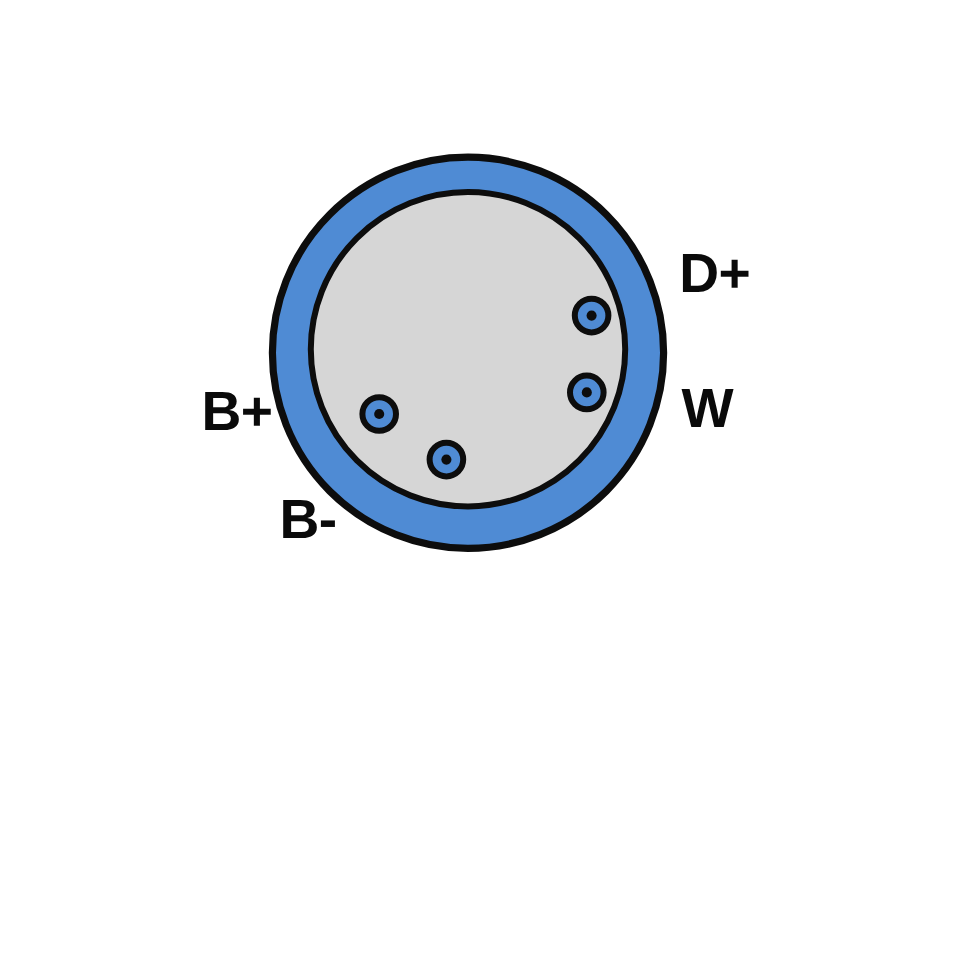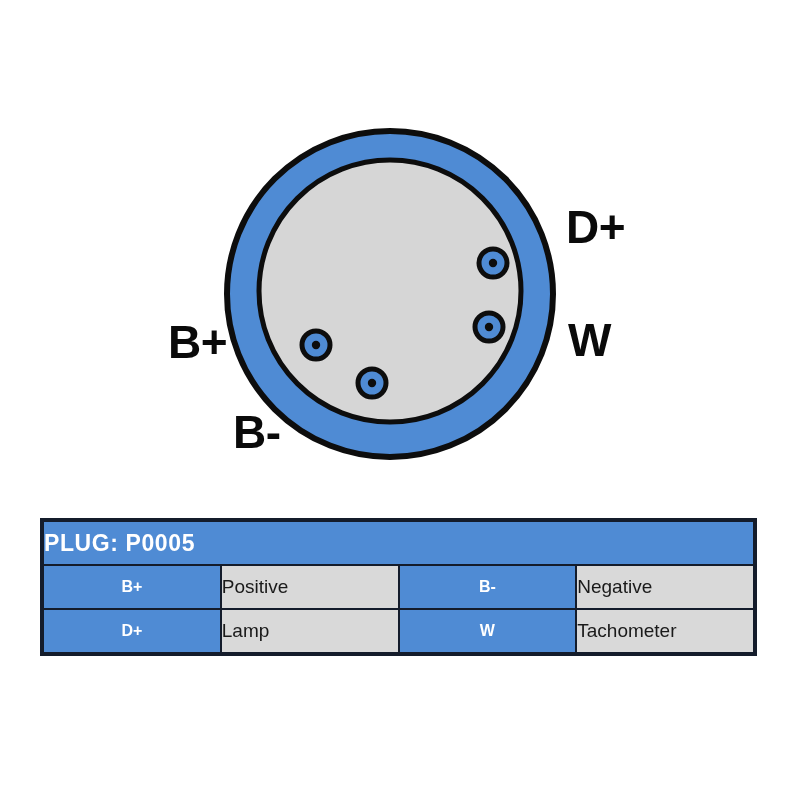--- a/index.html
+++ b/index.html
@@ -135,37 +135,14 @@
 
     <div class="pin-label" id="label-dplus">D+</div>
 
     <div class="pin-label" id="label-w">W</div>
 
     <div class="pin-label" id="label-bplus">B+</div>
 
     <div class="pin-label" id="label-bminus">B-</div>
   </div>
 
-  <div id="legend">
-    <table>
-      <tbody>
-        <tr>
-          <td class="hdr" colspan="4">PLUG: P0005</td>
-        </tr>
-
-        <tr>
-          <td class="code">B+</td>
-          <td class="desc">Positive</td>
-          <td class="code">B-</td>
-          <td class="desc">Negative</td>
-        </tr>
-
-        <tr>
-          <td class="code">D+</td>
-          <td class="desc">Lamp</td>
-          <td class="code">W</td>
-          <td class="desc">Tachometer</td>
-        </tr>
-      </tbody>
-    </table>
-  </div>
 
 </div>
 
 </body></html>

